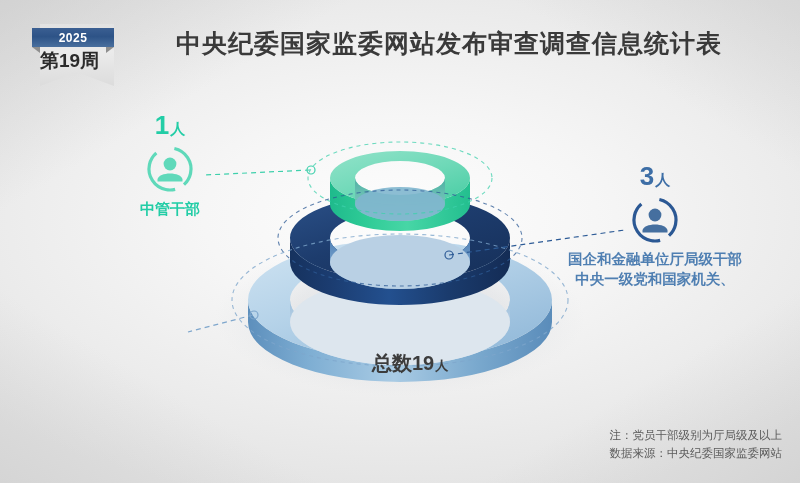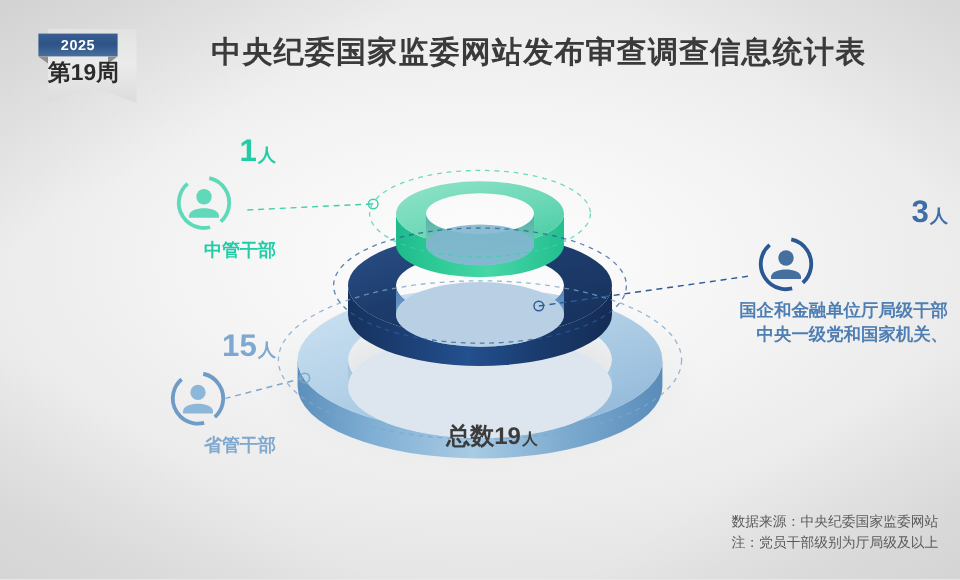--- a/index.html
+++ b/index.html
@@ -26,21 +26,21 @@
 
   
   .badge{position:absolute;left:32px;top:18px;width:90px;height:72px;}
   .badge-banner{
     position:absolute;left:8px;top:6px;width:74px;height:62px;
     background:linear-gradient(to bottom,#e2e2e2 0%,#ebebeb 45%,#dcdcdc 100%);
     clip-path:polygon(0 0,100% 0,100% 100%,50% 78%,0 100%);
     box-shadow:0 1px 2px rgba(0,0,0,.10);
   }
   .badge-ribbon{
-    position:absolute;left:0;top:10px;width:66px;height:19px;
+    position:absolute;left:0;top:10px;width:82px;height:19px;
     background:linear-gradient(to bottom,#3b5f92 0%,#2d5387 45%,#496f9e 100%);
     display:flex;align-items:center;justify-content:center;
   }
   .badge-ribbon::before,.badge-ribbon::after{
     content:"";position:absolute;top:19px;border-style:solid;
   }
   .badge-ribbon::before{left:0;border-width:6px 0 0 8px;border-color:#8e8e8e transparent transparent transparent;}
   .badge-ribbon::after{right:0;border-width:6px 8px 0 0;border-color:#8e8e8e transparent transparent transparent;}
   .badge-year{
     color:#ffffff;font-size:12px;font-weight:bold;letter-spacing:.5px;
@@ -56,21 +56,21 @@
     position:absolute;left:176px;top:27px;
     font-size:25px;font-weight:bold;color:#3a3a3a;letter-spacing:1px;
     white-space:nowrap;
   }
 
   
   .chart{position:absolute;left:0;top:0;width:800px;height:483px;}
   .chart svg{position:absolute;left:0;top:0;}
 
   
-  .callout{position:absolute;text-align:right;}
+  .callout{position:absolute;text-align:center;}
   .co-value{font-size:26px;font-weight:bold;line-height:1;}
   .co-value .unit{font-size:15px;font-weight:bold;margin-left:1px;}
   .co-icon{margin:5px auto 4px;width:52px;height:52px;}
   .co-label{font-size:15px;font-weight:bold;line-height:1.35;white-space:nowrap;}
 
   #callout-zhongguan{left:110px;top:112px;width:120px;color:#22cda6;}
   #callout-shengguan{left:100px;top:275px;width:130px;color:#7da7cf;}
   #callout-tingju{left:520px;top:163px;width:270px;color:#4c7cae;}
   #callout-tingju .co-value{color:#3d6ea6;}
   #callout-tingju .co-label{color:#4f7fb2;font-size:14.5px;}
@@ -243,35 +243,22 @@
       <svg viewBox="0 0 52 52" width="52" height="52">
         <circle cx="26" cy="26" r="21" fill="none" stroke="#2b5894" stroke-width="3.2" stroke-dasharray="46 10 56 20" stroke-linecap="butt" transform="rotate(-78 26 26)"></circle>
         <circle cx="26" cy="21" r="6.4" fill="#456f9f"></circle>
         <path d="M13.5 36.5 C 14.5 28.5, 37.5 28.5, 38.5 36.5 L 38.5 38.5 L 13.5 38.5 Z" fill="#456f9f"></path>
       </svg>
     </div>
     <div class="co-label">国企和金融单位厅局级干部</div>
     <div class="co-label">中央一级党和国家机关、</div>
   </div>
 
-  <div class="callout" id="callout-shengguan">
-    <div class="co-value">
-      <span>15</span><span class="unit">人</span>
-    </div>
-    <div class="co-icon">
-      <svg viewBox="0 0 52 52" width="52" height="52">
-        <circle cx="26" cy="26" r="21" fill="none" stroke="#6e9cc6" stroke-width="3.2" stroke-dasharray="46 10 56 20" stroke-linecap="butt" transform="rotate(-78 26 26)"></circle>
-        <circle cx="26" cy="21" r="6.4" fill="#8db7d9"></circle>
-        <path d="M13.5 36.5 C 14.5 28.5, 37.5 28.5, 38.5 36.5 L 38.5 38.5 L 13.5 38.5 Z" fill="#8db7d9"></path>
-      </svg>
-    </div>
-    <div class="co-label">省管干部</div>
-  </div>
 
   <div class="total">
     <span>总数</span><span>19</span><span class="unit">人</span>
   </div>
 
   <div class="source">
+    <div>注：党员干部级别为厅局级及以上</div>
     <div>数据来源：中央纪委国家监委网站</div>
-    <div>注：党员干部级别为厅局级及以上</div>
   </div>
 </div>
 
 </body></html>

